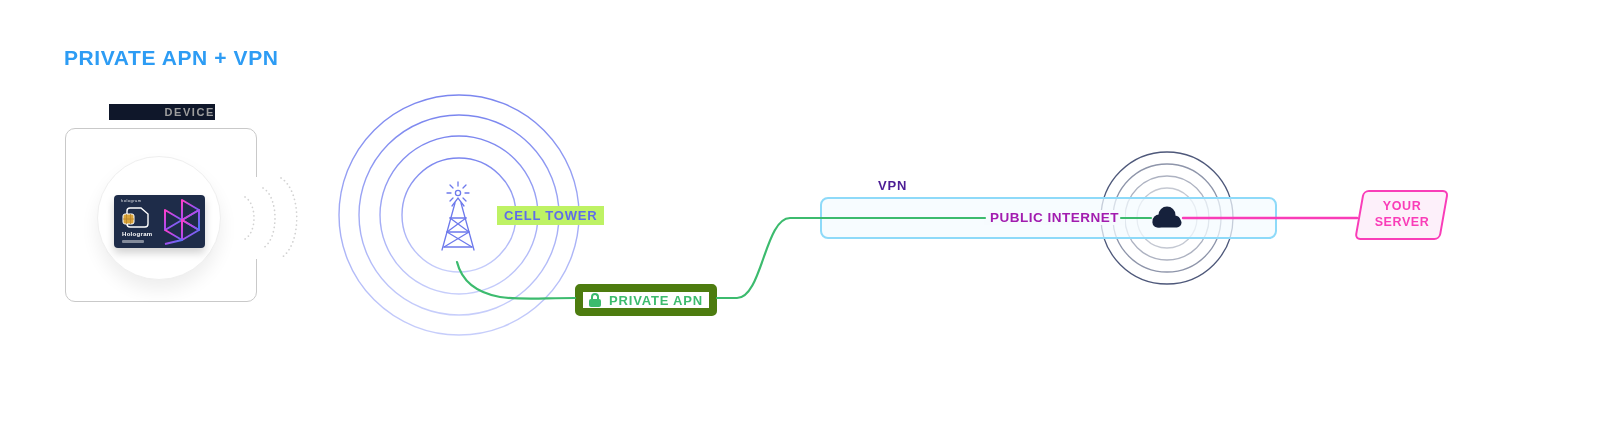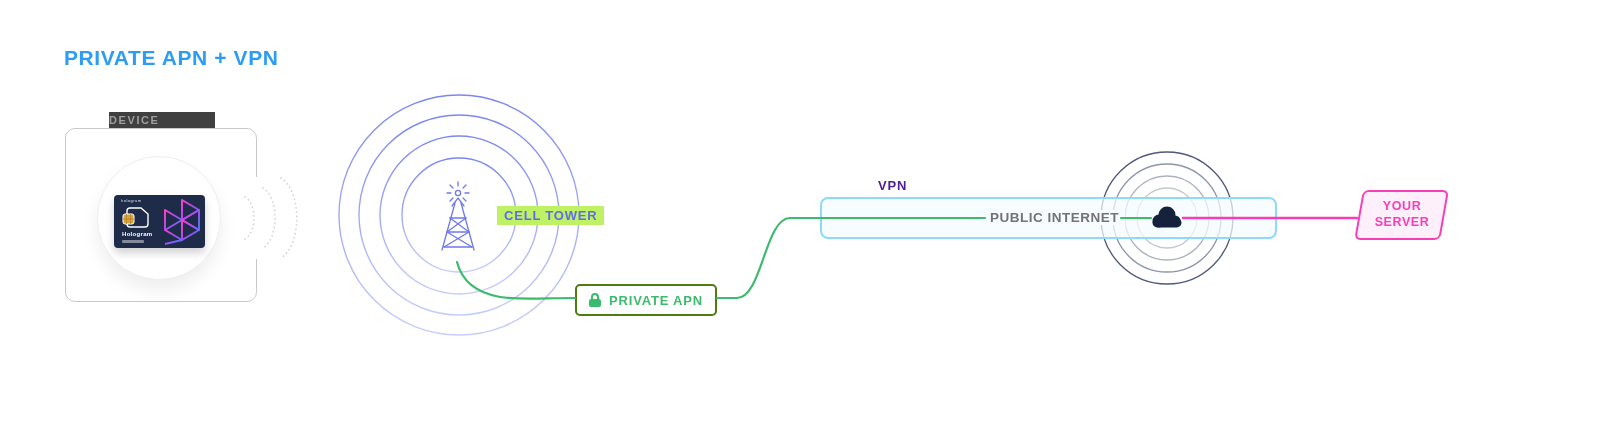--- a/index.html
+++ b/index.html
@@ -13,22 +13,22 @@
     position:absolute;left:64px;top:46px;
     font-size:21px;font-weight:bold;letter-spacing:.6px;color:#2D9CF4;white-space:nowrap;
   }
 
   
   .device-box{
     position:absolute;left:65px;top:128px;width:192px;height:174px;
     border:1px solid #C9C9C9;border-radius:10px;box-sizing:border-box;
   }
   .device-label{
-    position:absolute;left:109px;top:112px;width:106px;height:16px;line-height:16px;
-    background:#404040;text-align:left;color:#9E9E9E;font-size:11px;font-weight:bold;letter-spacing:1.6px;
+    position:absolute;left:109px;top:104px;width:106px;height:16px;line-height:16px;
+    background:#0f172a;text-align:right;color:#9E9E9E;font-size:11px;font-weight:bold;letter-spacing:1.6px;
   }
   .device-border-gap{position:absolute;left:251px;top:177px;width:9px;height:82px;background:#ffffff;}
   .device-circle{
     position:absolute;left:97px;top:156px;width:124px;height:124px;border-radius:50%;
     background:#ffffff;border:1px solid #EFEFEF;box-shadow:0 10px 18px rgba(0,0,0,.07);
     box-sizing:border-box;
   }
   .sim-card{
     position:absolute;left:114px;top:195px;width:91px;height:53px;border-radius:4px;
     background:#1E2C49;box-shadow:0 5px 9px rgba(0,0,0,.18);overflow:hidden;
@@ -42,27 +42,27 @@
   
   .cell-label{
     position:absolute;left:497px;top:206px;padding:2px 7px;background:#bef264;
     color:#5F6DE9;font-size:13px;font-weight:bold;letter-spacing:.8px;white-space:nowrap;
   }
   .vpn-label{
     position:absolute;left:878px;top:178px;color:#4c1d95;font-size:13px;font-weight:bold;letter-spacing:.8px;
   }
   .internet-label{
     position:absolute;left:984px;top:210px;padding:0 6px;background:#F6FBFE;
-    color:#737373;font-size:13.5px;font-weight:bold;letter-spacing:.5px;white-space:nowrap;
+    color:#a21caf;font-size:13.5px;font-weight:bold;letter-spacing:.5px;white-space:nowrap;
   }
 
   
   .apn-box{
     position:absolute;left:575px;top:284px;width:142px;height:32px;box-sizing:border-box;
-    background:#ffffff;border:2px solid #4d7c0f;border-radius:5px;
+    background:#ffffff;border:8px solid #4d7c0f;border-radius:5px;
     display:flex;align-items:center;justify-content:center;gap:8px;
   }
   .apn-box .label{color:#3CBB6E;font-size:13px;font-weight:bold;letter-spacing:.8px;white-space:nowrap;}
   .lock{position:relative;width:12px;height:14px;flex:0 0 auto;}
   .lock .shackle{position:absolute;top:0;left:2px;width:8px;height:8px;border:2px solid #3CBB6E;border-bottom:none;border-radius:4px 4px 0 0;box-sizing:border-box;}
   .lock .body{position:absolute;bottom:0;left:0;width:12px;height:8px;background:#3CBB6E;border-radius:2px;}
 
   
   .vpn-box{
     position:absolute;left:820px;top:197px;width:457px;height:42px;box-sizing:border-box;

